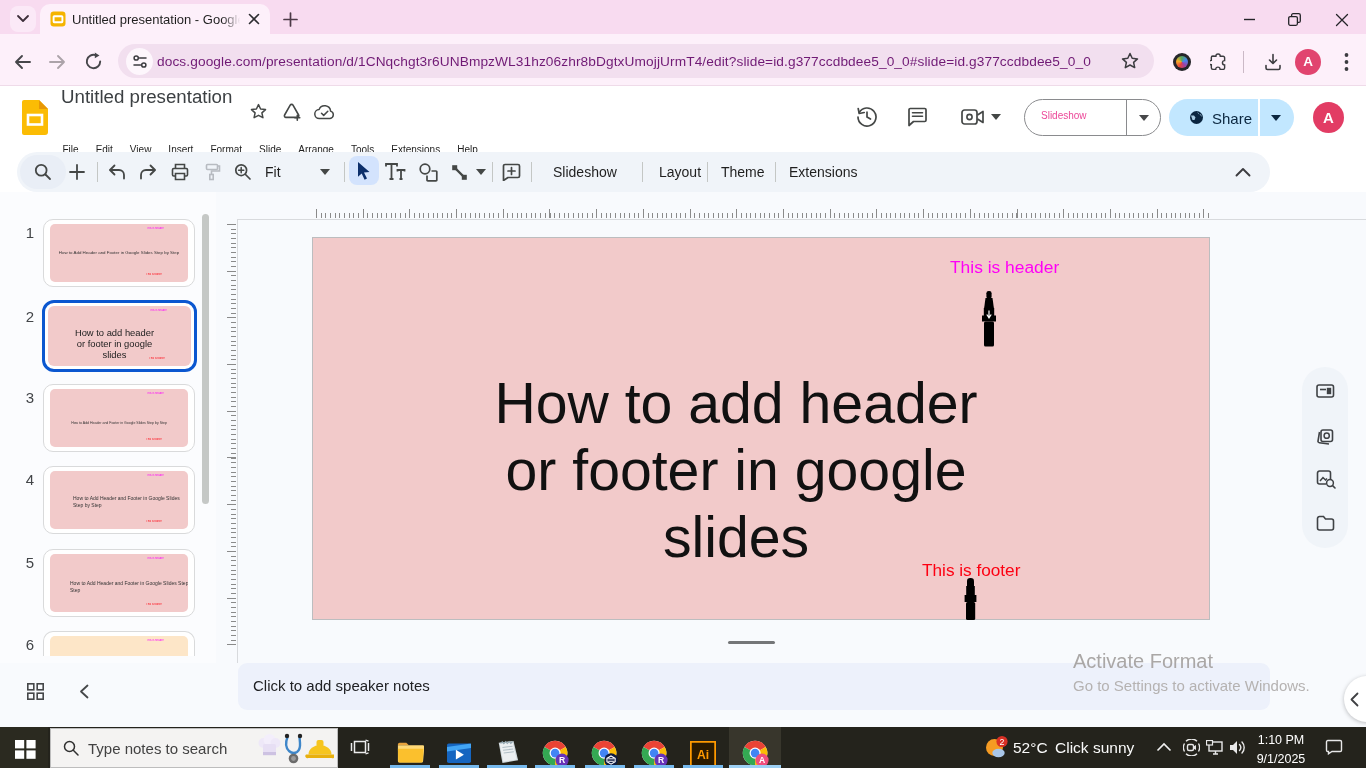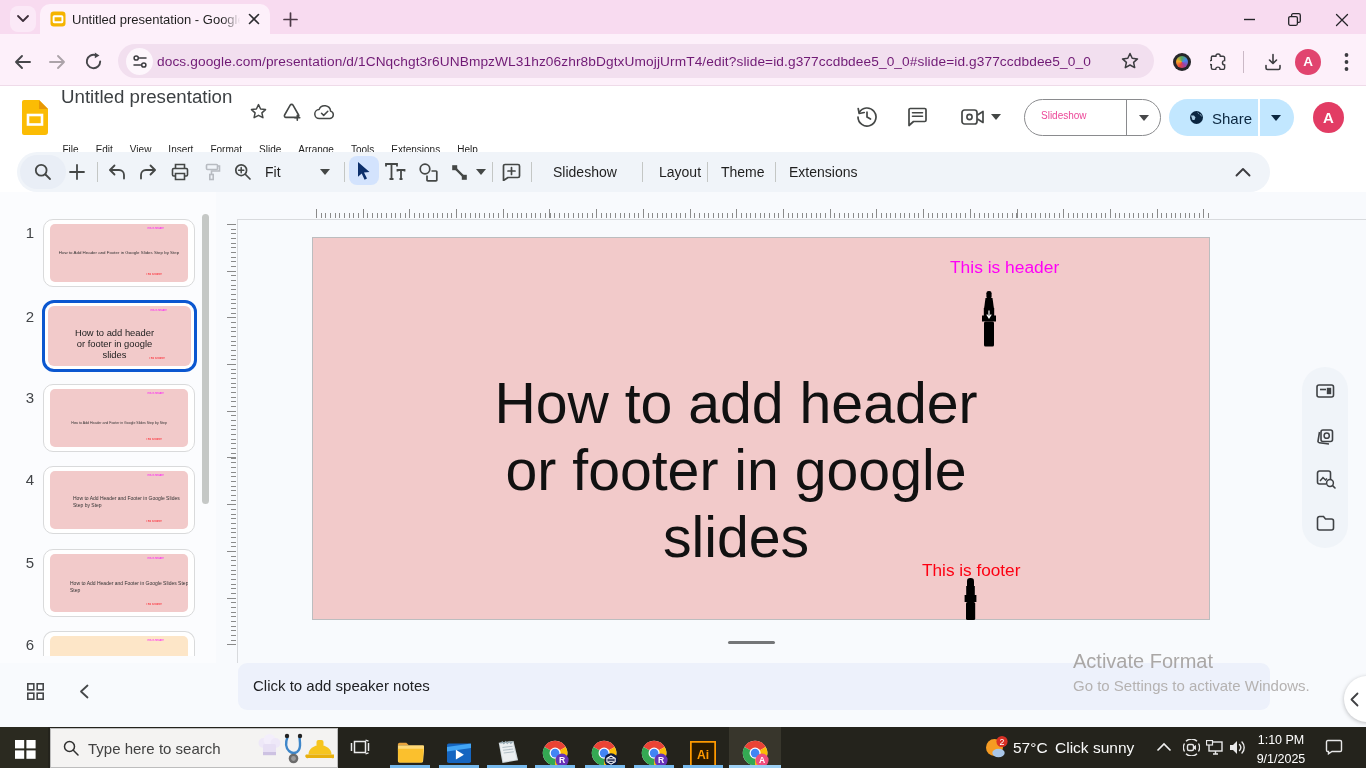--- a/index.html
+++ b/index.html
@@ -383,21 +383,21 @@
     <rect x="0" y="0" width="9.2" height="8.4" fill="#fff"></rect>
     <rect x="11.4" y="0" width="9.2" height="8.4" fill="#fff"></rect>
     <rect x="0" y="10.4" width="9.2" height="8.4" fill="#fff"></rect>
     <rect x="11.4" y="10.4" width="9.2" height="8.4" fill="#fff"></rect>
   </svg>
 <div class="abs" id="searchbox"></div>
 <svg class="abs" style="left:63px;top:740px" width="16" height="16" viewBox="0 0 16 16">
     <circle cx="6.5" cy="6.5" r="5" fill="none" stroke="#303030" stroke-width="1.5"></circle>
     <path d="M10.3 10.3 L15 15" stroke="#303030" stroke-width="1.5" stroke-linecap="round"></path>
   </svg>
-<div class="abs" style="left:88px;top:740px;font-size:15px;color:#424242;">Type here to search</div>
+<div class="abs" style="left:88px;top:740px;font-size:15px;color:#424242;">Type notes to search</div>
 <svg class="abs" style="left:256px;top:733px" width="78" height="32" viewBox="0 0 78 32">
     <circle cx="7.5" cy="10" r="5" fill="#eee8f8"></circle>
     <circle cx="13.5" cy="7" r="6" fill="#f3eefb"></circle>
     <circle cx="19.5" cy="10" r="5" fill="#eee8f8"></circle>
     <rect x="7" y="11" width="13" height="11" rx="1.5" fill="#e7dff4"></rect>
     <rect x="7" y="19" width="13" height="3.2" fill="#cdc2e2"></rect>
     <path d="M31.5 4 q-3.5 9 1.5 14 q4 3.5 8 1 q3.5 -2.5 3 -9 l-0.5 -6" fill="none" stroke="#3f87c9" stroke-width="2.4"></path>
     <circle cx="31" cy="3" r="2.2" fill="#222"></circle>
     <circle cx="44" cy="3" r="2.2" fill="#222"></circle>
     <circle cx="37.5" cy="25.5" r="4.8" fill="#6b6b6b"></circle>
@@ -461,21 +461,21 @@
 <div class="abs" style="left:585px;top:765px;width:40px;height:3px;background:#76b9ed;"></div>
 <div class="abs" style="left:634px;top:765px;width:40px;height:3px;background:#76b9ed;"></div>
 <div class="abs" style="left:683px;top:765px;width:40px;height:3px;background:#76b9ed;"></div>
 <div class="abs" style="left:729px;top:765px;width:52px;height:3px;background:#9ed1f5;"></div>
 <svg class="abs" style="left:984px;top:734px" width="26" height="26" viewBox="0 0 26 26">
     <circle cx="10.5" cy="13.5" r="8.5" fill="#f59b23"></circle>
     <ellipse cx="14.5" cy="19" rx="6.2" ry="4.2" fill="#a9c6e8"></ellipse>
     <circle cx="18" cy="7.5" r="5.6" fill="#d93025"></circle>
     <text x="18" y="10.6" font-size="8.8" fill="#fff" text-anchor="middle" font-family="Liberation Sans, sans-serif">2</text>
   </svg>
-<div class="abs" style="left:1013px;top:739px;font-size:15.5px;color:#fafafa;">57°C</div>
+<div class="abs" style="left:1013px;top:739px;font-size:15.5px;color:#fafafa;">52°C</div>
 <div class="abs" style="left:1055px;top:739px;font-size:15.5px;color:#fafafa;">Click sunny</div>
 <svg class="abs" style="left:1156px;top:742px" width="16" height="10" viewBox="0 0 16 10">
     <path d="M1.5 8.5 L8 2 L14.5 8.5" fill="none" stroke="#f0f0f0" stroke-width="1.6"></path>
   </svg>
 <svg class="abs" style="left:1183px;top:739px" width="17" height="17" viewBox="0 0 17 17">
     <path d="M3 2.2 a8 8 0 0 1 11 0 M3 14.8 a8 8 0 0 0 11 0 M1.5 4.5 a8 8 0 0 0 0 8 M15.5 4.5 a8 8 0 0 1 0 8" fill="none" stroke="#e8e8e8" stroke-width="1.4"></path>
     <rect x="4.5" y="5.5" width="6" height="6" rx="1.5" fill="none" stroke="#e8e8e8" stroke-width="1.4"></rect>
     <path d="M10.5 7.5 L13 6 v5 l-2.5 -1.5" fill="#e8e8e8"></path>
   </svg>
 <svg class="abs" style="left:1206px;top:740px" width="17" height="15" viewBox="0 0 17 15">

